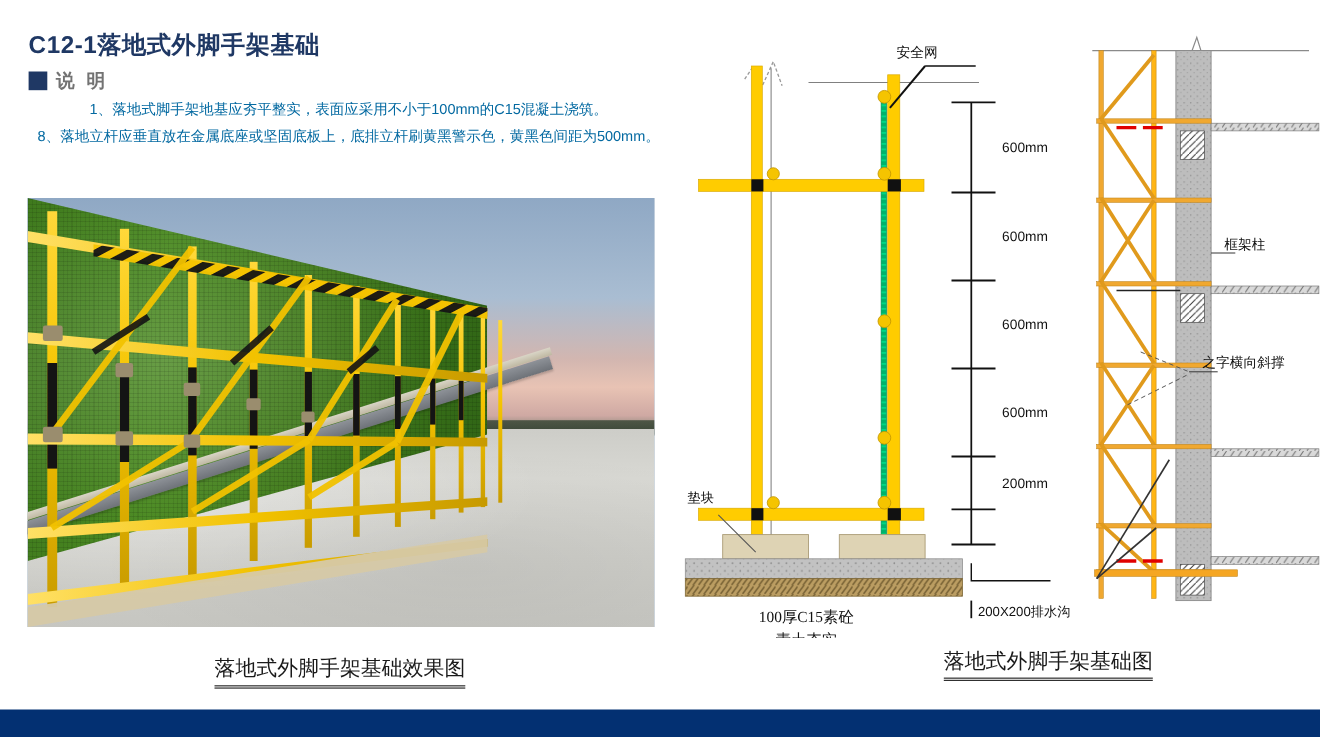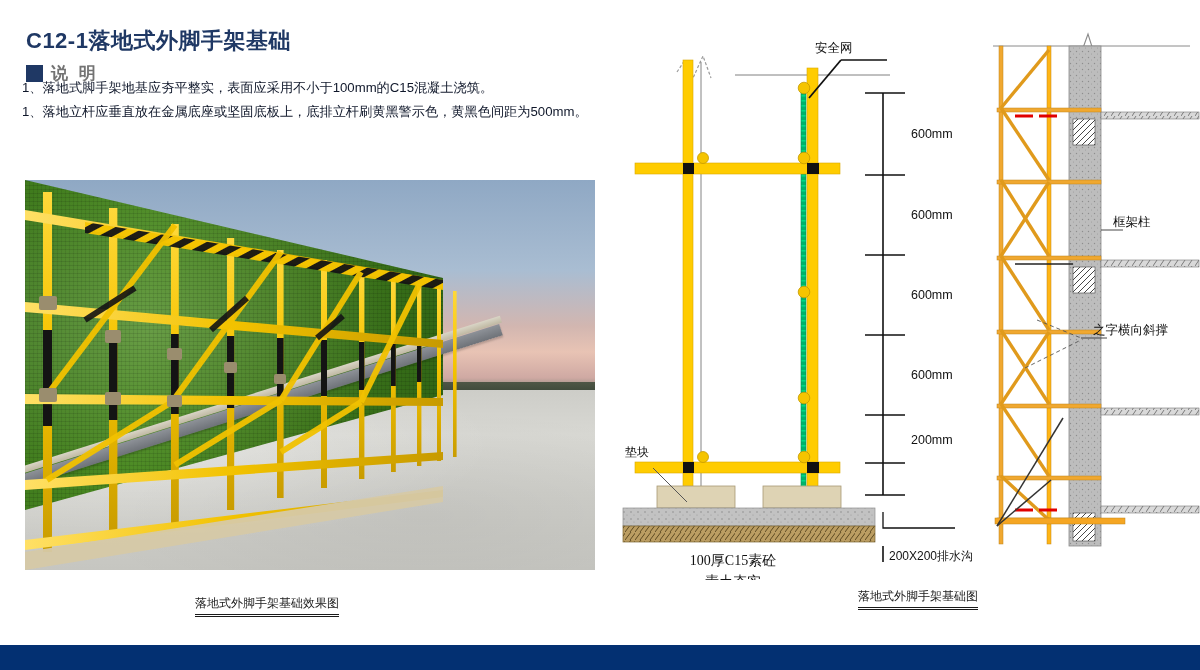--- a/index.html
+++ b/index.html
@@ -14,22 +14,22 @@
   .title{
     position:absolute;left:26px;top:26px;
     font-size:22px;font-weight:bold;color:#1f3864;letter-spacing:.5px;
     white-space:nowrap;
   }
   .sec-head{position:absolute;left:26px;top:62px;display:flex;align-items:center;gap:8px;}
   .sec-sq{width:17px;height:17px;background:#1f3864;display:block;}
   .sec-label{font-size:17px;font-weight:bold;color:#737373;letter-spacing:3px;}
 
   .body-text{
-    position:absolute;left:22px;top:76px;width:590px;
-    font-size:13.2px;color:#0f172a;line-height:23.5px;
+    position:absolute;left:22px;top:88px;width:590px;
+    font-size:13.2px;color:#0369a1;line-height:23.5px;text-align:center;
   }
   .body-text p{margin:0;white-space:nowrap;}
   .body-text p.wrap{white-space:normal;}
 
   
   .photo{
     position:absolute;left:25px;top:180px;width:570px;height:390px;
     overflow:hidden;background:#9fb4c7;
   }
   .sky{
@@ -72,21 +72,21 @@
   .netwall:after{
     content:"";position:absolute;inset:0;
     background:
       repeating-linear-gradient(0deg, rgba(0,0,0,.10) 0 1px, transparent 1px 4px),
       repeating-linear-gradient(90deg, rgba(0,0,0,.08) 0 1px, transparent 1px 4px),
       radial-gradient(ellipse at 30% 45%, rgba(255,255,255,.16), transparent 60%);
   }
   .scaff{position:absolute;left:0;top:0;width:480px;height:390px;}
 
   .cap{
-    position:absolute;font-size:12px;color:#1a1a1a;font-weight:500;
+    position:absolute;font-size:19px;color:#1a1a1a;font-weight:500;
     border-bottom:3px double #1a1a1a;padding-bottom:2px;white-space:nowrap;
   }
   .cap-left{left:195px;top:595px;}
   .cap-right{left:858px;top:588px;}
 
   
   .mid-diagram{position:absolute;left:615px;top:20px;width:370px;height:560px;}
   .right-diagram{position:absolute;left:985px;top:20px;width:215px;height:560px;}
 
   .bottombar{
@@ -100,21 +100,21 @@
 
   <div class="title">C12-1落地式外脚手架基础</div>
 
   <div class="sec-head">
     <span class="sec-sq"></span>
     <span class="sec-label">说 明</span>
   </div>
 
   <div class="body-text">
     <p>1、落地式脚手架地基应夯平整实，表面应采用不小于100mm的C15混凝土浇筑。</p>
-    <p>1、落地立杆应垂直放在金属底座或坚固底板上，底排立杆刷黄黑警示色，黄黑色间距为500mm。</p>
+    <p>8、落地立杆应垂直放在金属底座或坚固底板上，底排立杆刷黄黑警示色，黄黑色间距为500mm。</p>
   </div>
 
   <div class="photo">
     <div class="sky"></div>
     <div class="horizon-trees"></div>
     <div class="ground"></div>
     <div class="netwall"></div>
     <div class="slab-edge"></div>
     <div class="drain"></div>
 

